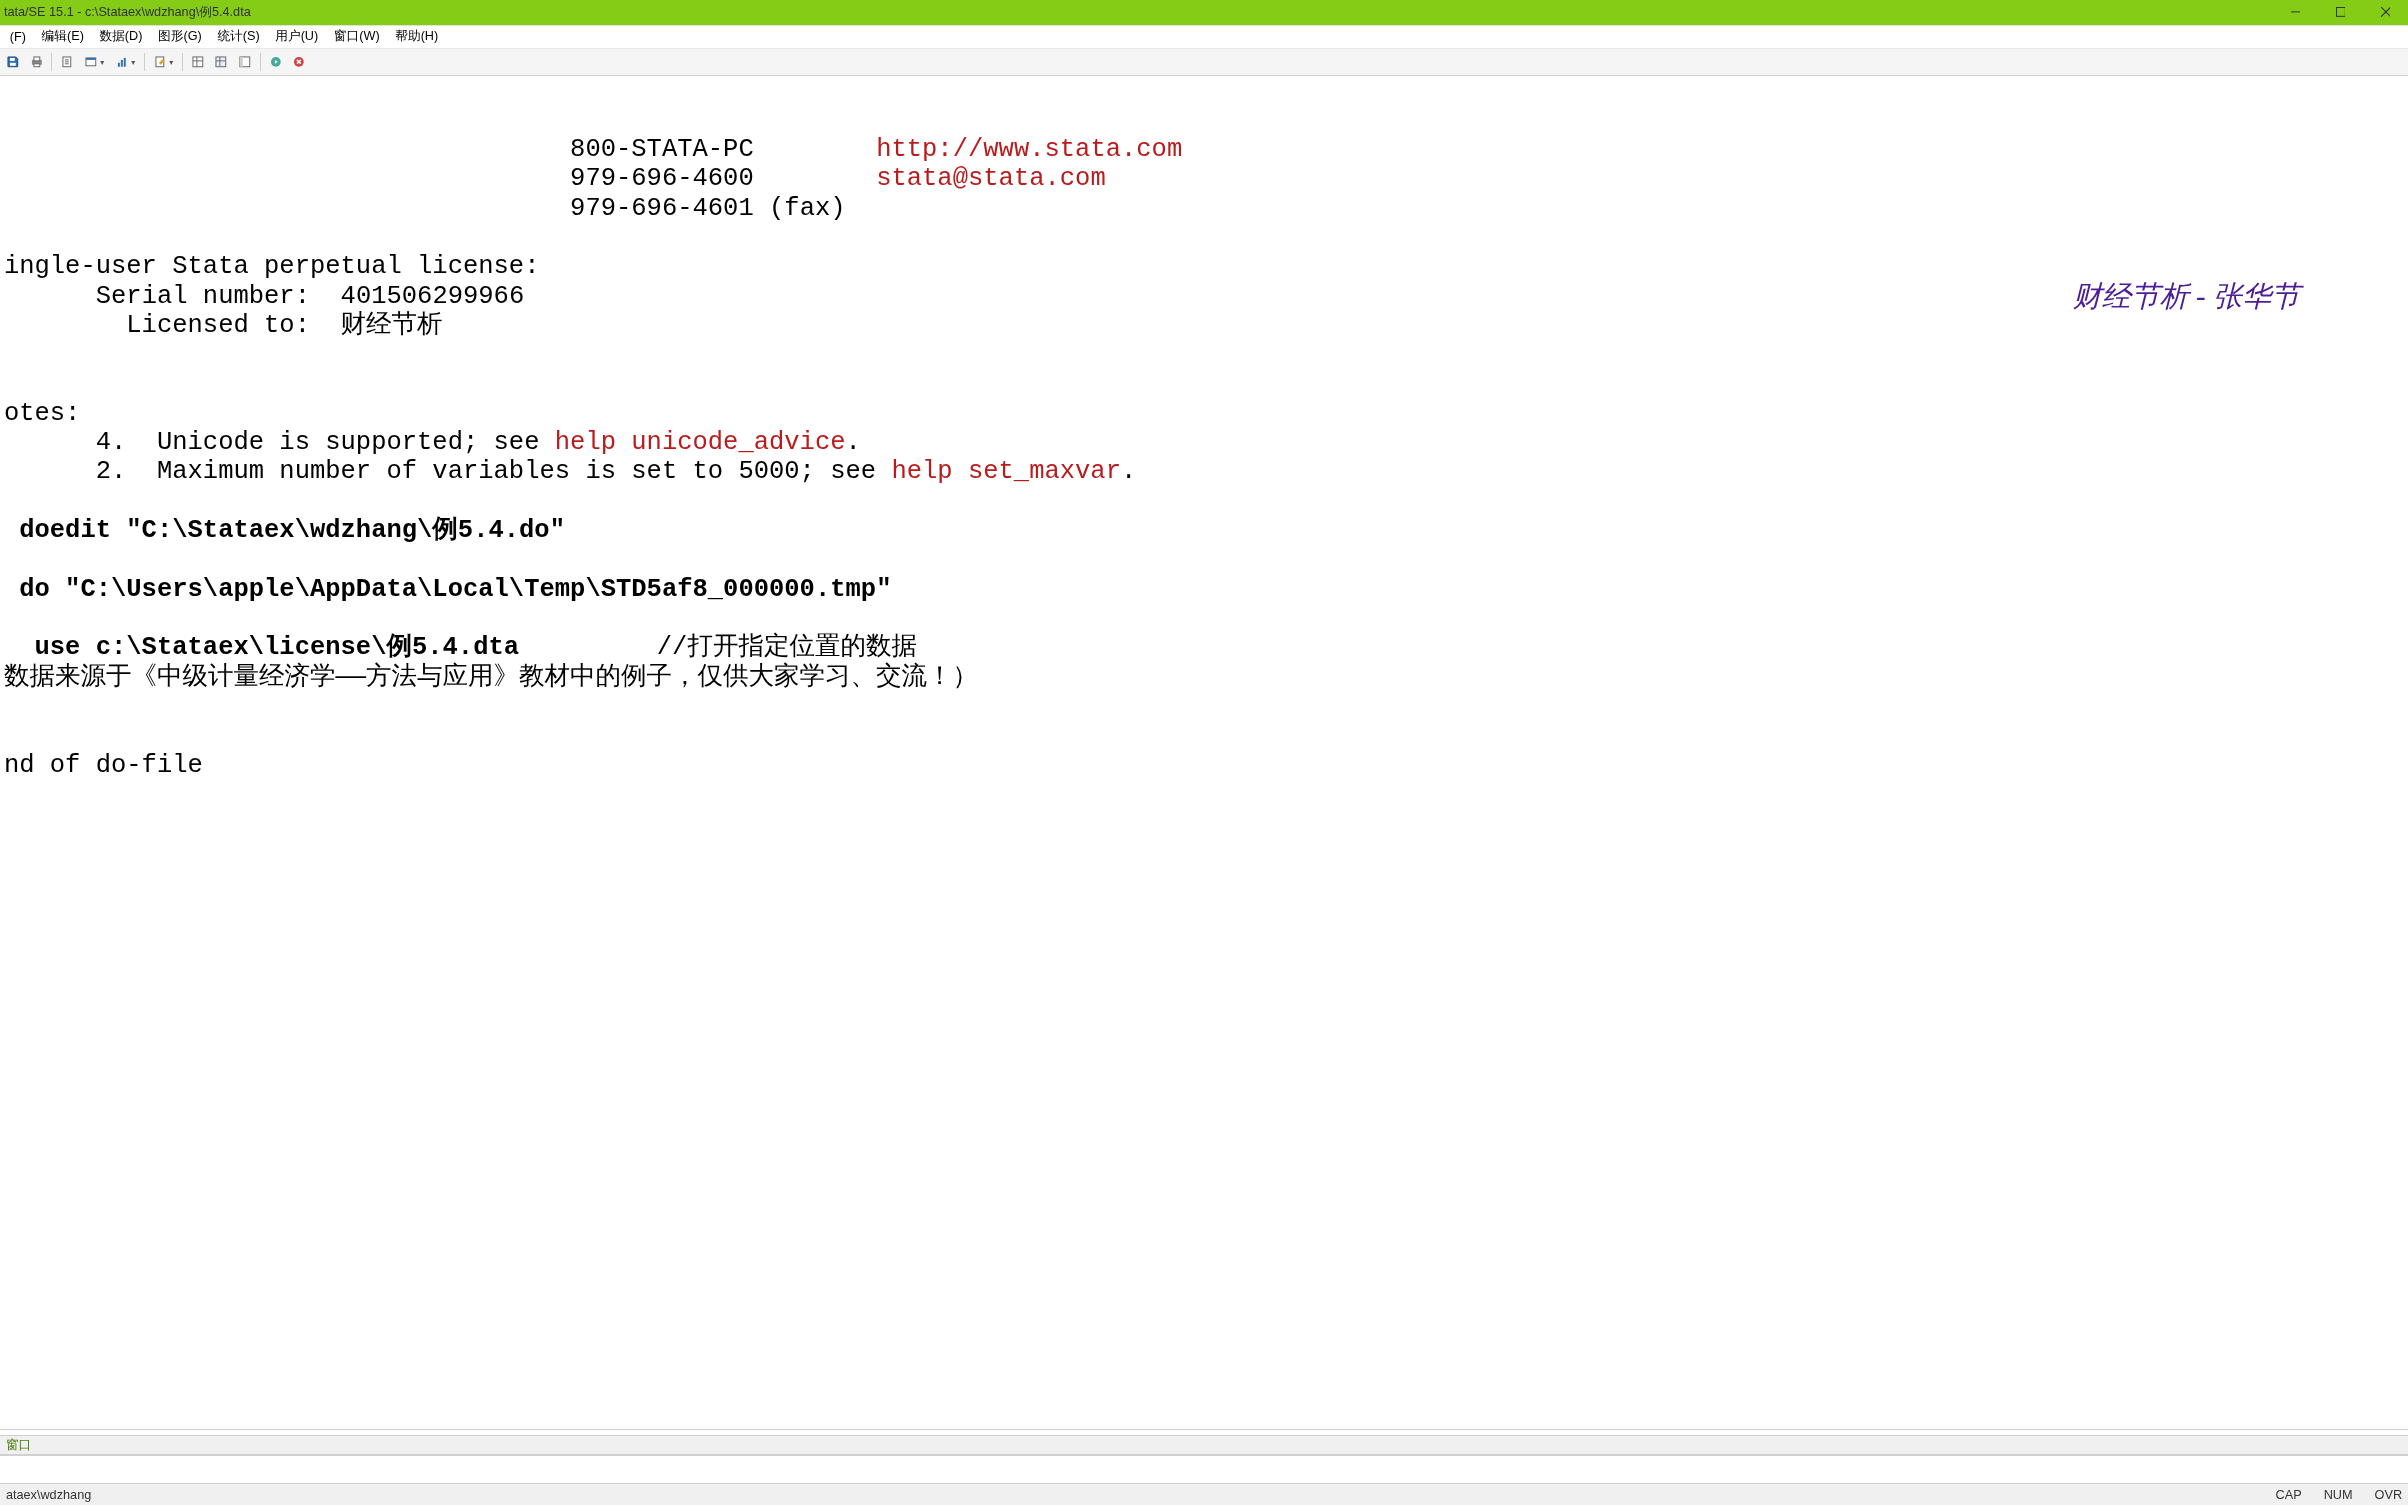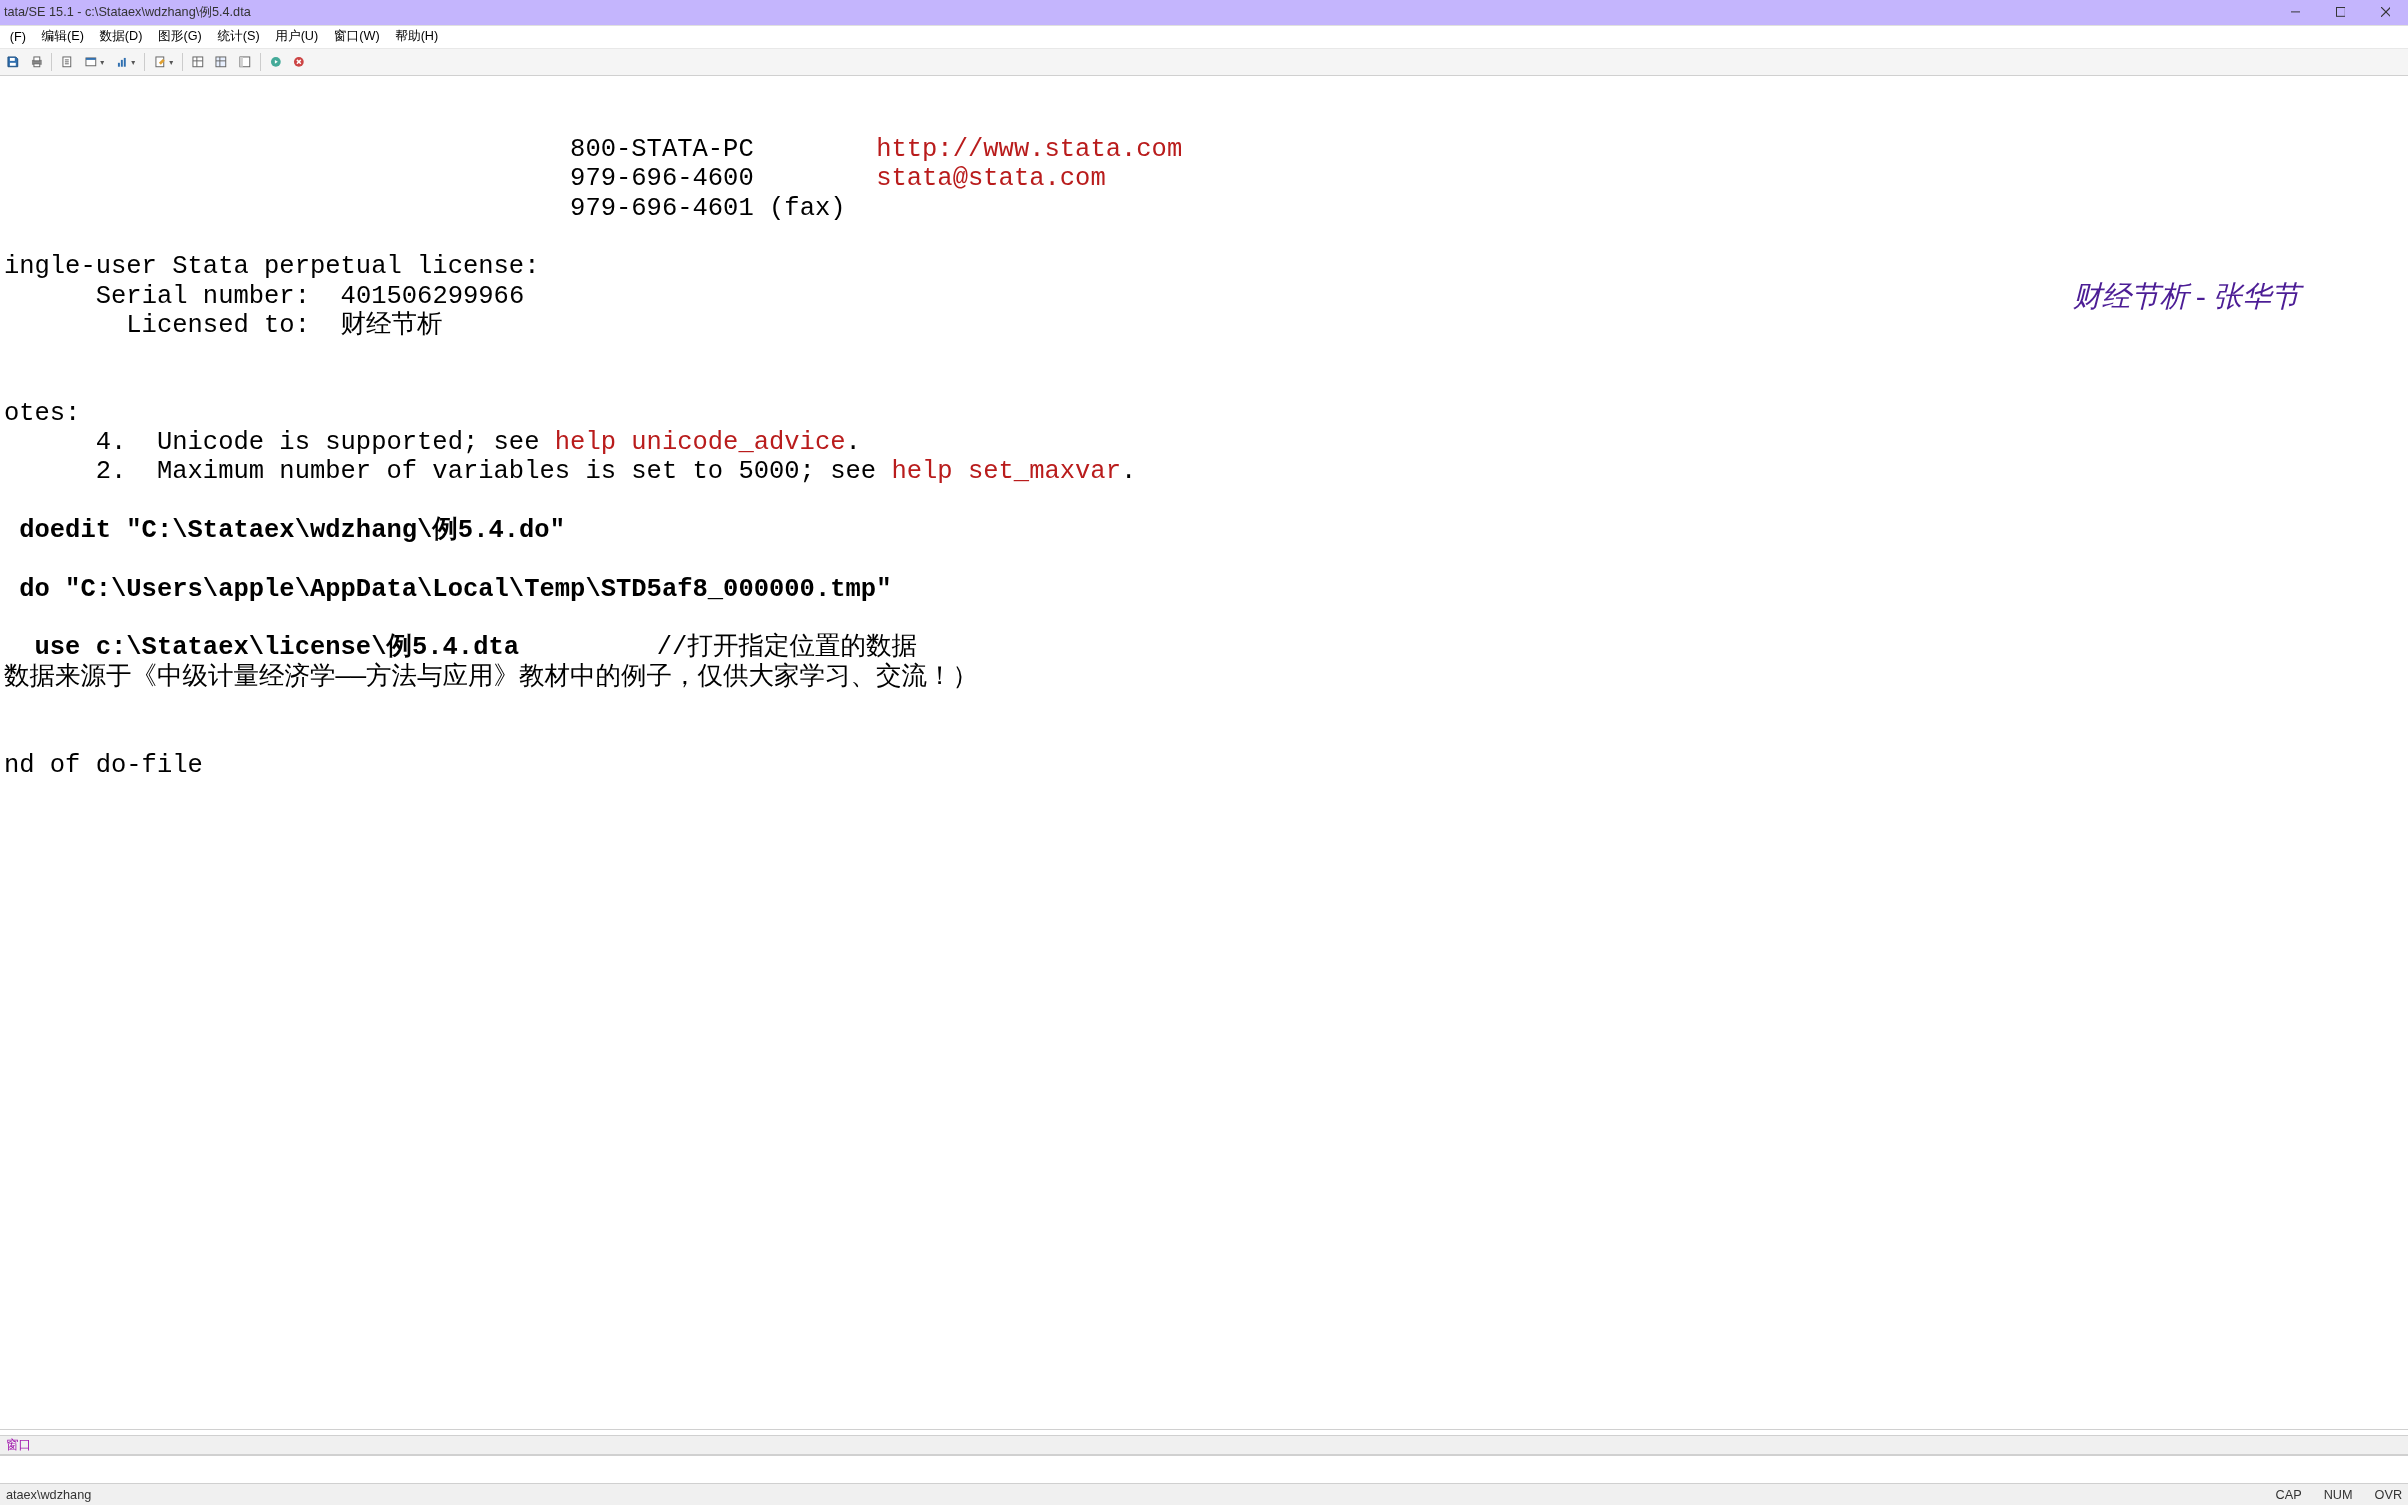--- a/index.html
+++ b/index.html
@@ -8,21 +8,21 @@
       font-size: 11.8px;
       background: #fff;
       width: 2408px;
       height: 1506px;
       overflow: hidden;
       display: flex;
       flex-direction: column;
     }
     .title-bar {
       height: 25.5px;
-      background: #c4b5fd;
+      background: #84cc16;
       border-bottom: 1px solid #e0e0e0;
       display: flex;
       align-items: center;
       justify-content: space-between;
       padding-left: 3.9px;
     }
     .title-text {
       font-size: 12.7px;
       color: #333;
     }
@@ -107,21 +107,21 @@
     .link { color: #b91c1c; text-decoration: none; }
     .command-panel-header {
       height: 19.6px;
       background: #f0f0f0;
       border-top: 1px solid #d0d0d0;
       border-bottom: 1px solid #d0d0d0;
       display: flex;
       align-items: center;
       padding-left: 5.9px;
       font-size: 12.7px;
-      color: #a21caf;
+      color: #4d7c0f;
     }
     .command-panel-header-split {
       height: 5.9px;
       border-top: 1px solid #d0d0d0;
     }
     .command-input-row {
       height: 19.6px;
       border-top: 1px solid #d0d0d0;
     }
     .status-bar {

